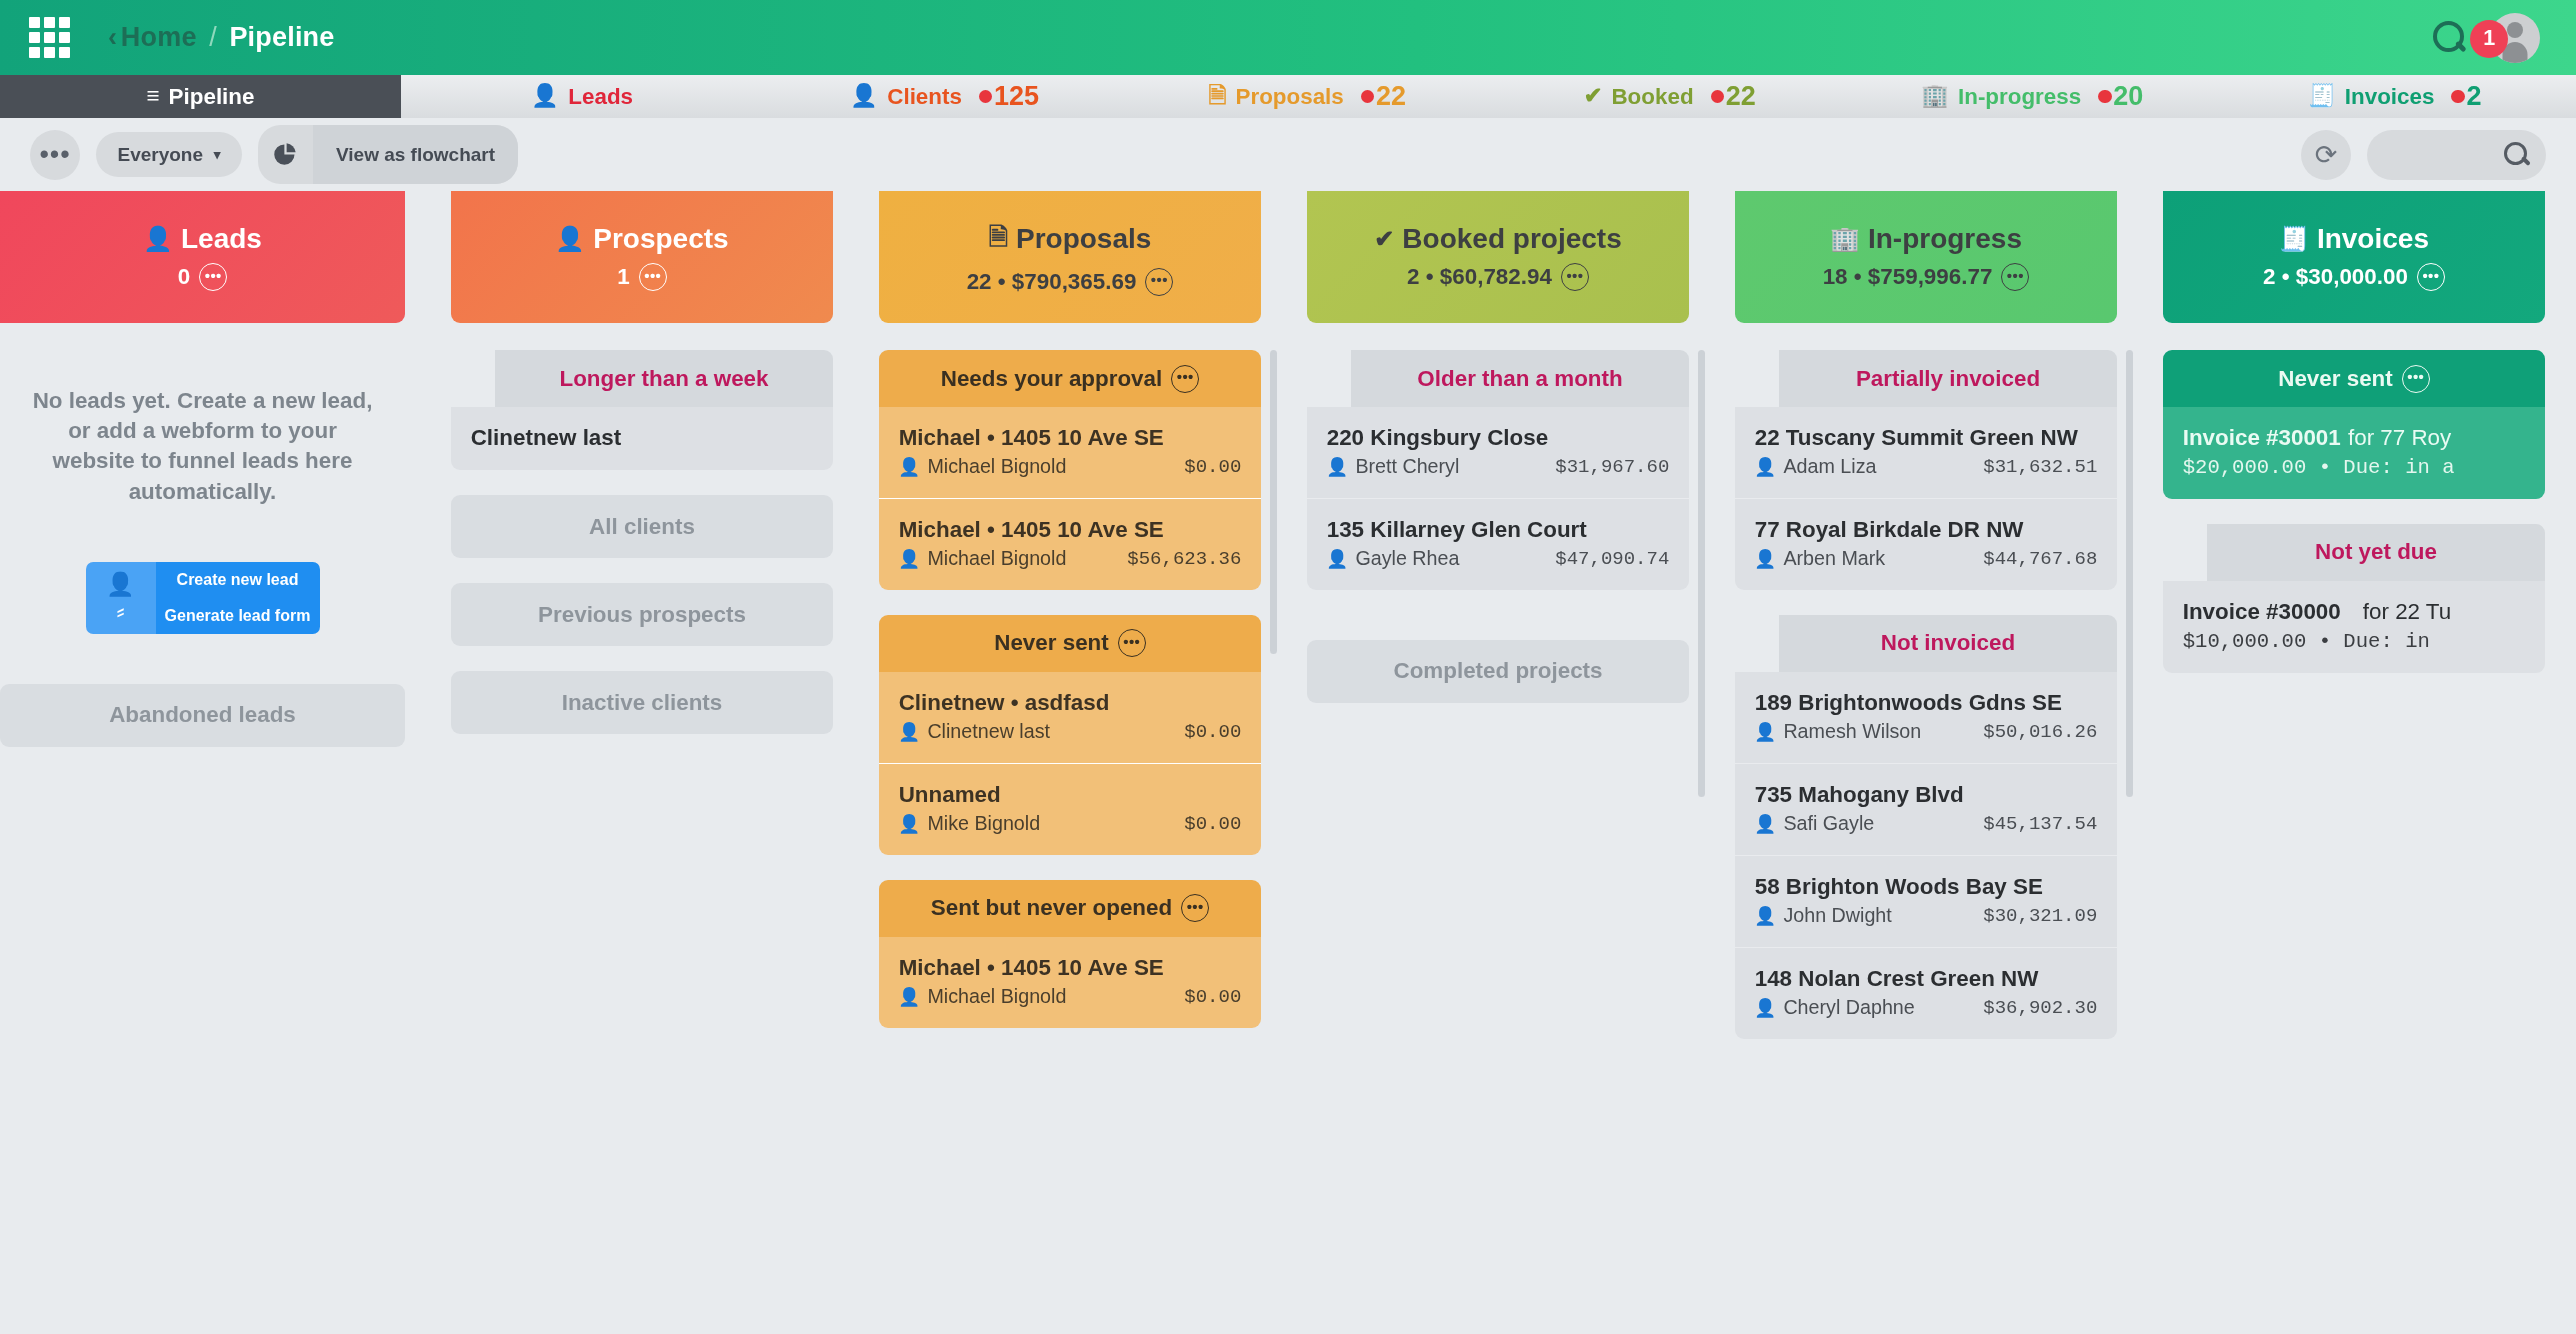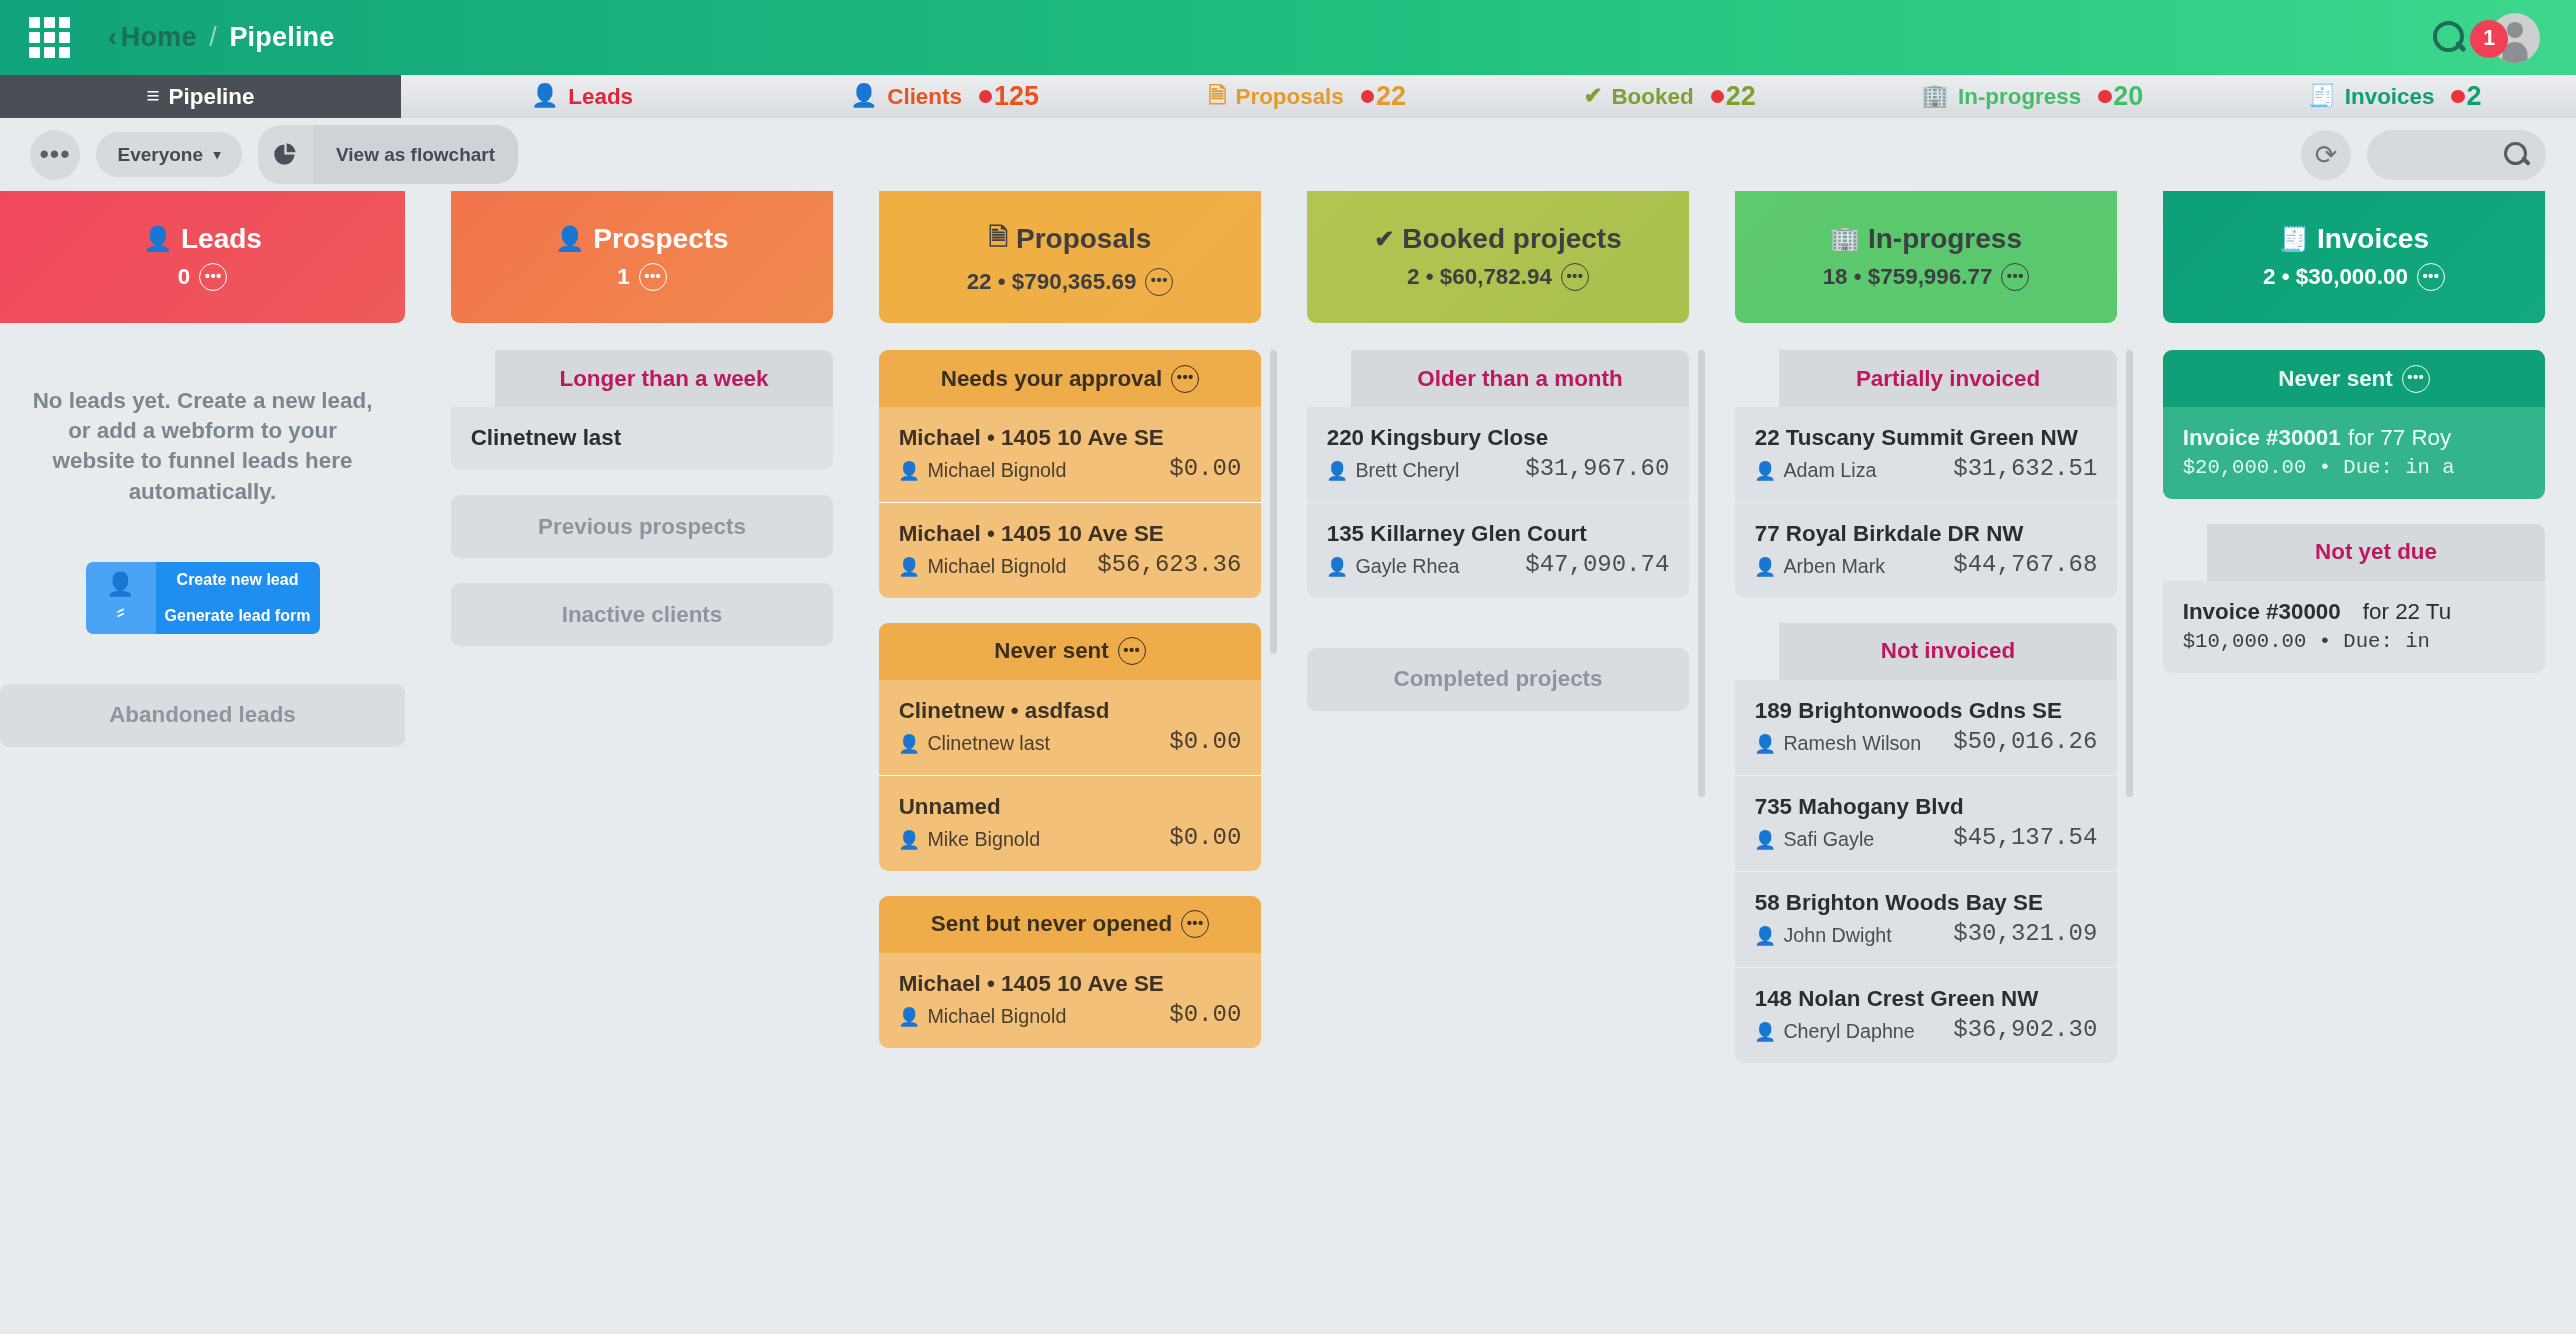--- a/index.html
+++ b/index.html
@@ -99,21 +99,21 @@
   .row.grey + .row.grey { border-top: 0.9px solid #e9ebee; }
   .row.amber { background:#f2c078; }
   .row.amber + .row.amber { border-top: 1.8px solid #fff; }
   .row.teal { background:#34b48d; }
   .row-title { font-size: 22.4px; font-weight: 700; color:#2b2e31; line-height:1.15; white-space:nowrap; }
   .row.amber .row-title { color:#3d3223; }
   .row.teal .row-title { color:#e9fbf3; font-weight:600; }
   .row-meta { display:flex; align-items:flex-end; justify-content:space-between; margin-top: 4.5px; }
   .row-person { font-size: 19.7px; color:#4a4e53; display:flex; align-items:center; gap:6.3px; white-space:nowrap; }
   .row.amber .row-person { color:#4a3e2c; }
-  .row-amt { font-family:"Liberation Mono", monospace; font-size: 24px; color:#4a4e53; white-space:nowrap; }
+  .row-amt { font-family:"Liberation Mono", monospace; font-size: 19px; color:#4a4e53; white-space:nowrap; }
   .row.amber .row-amt { color:#4a3e2c; }
   .person-ico { font-size: 18px; }
   .row.teal .row-sub { color:#e3f7ee; font-size:20.6px; font-family:"Liberation Mono", monospace; margin-top:5.4px; white-space:nowrap;}
   .row.grey-inv .row-sub { color:#3b3e42; font-size:20.6px; font-family:"Liberation Mono", monospace; margin-top:5.4px; white-space:nowrap;}
   .row-title .lite { font-weight: 400; }
 
   .ghost { height: 63px; border-radius: 9px; background:#d9dde1; display:flex; align-items:center;
       justify-content:center; font-size: 22.4px; font-weight:600; color:#8e959c; cursor:pointer; }
 
   .empty-msg { text-align:center; font-size:22.4px; line-height:1.35; color:#7d858d; font-weight:600;
@@ -276,20 +276,21 @@
       </div>
       <div class="col-body">
         <div class="group">
           <div class="group-head grey">
             <span>Longer than a week</span>
           </div>
           <div class="row grey">
             <div class="row-title"><span>Clinetnew last</span></div>
           </div>
         </div>
+        <div class="ghost">All clients</div>
         <div class="ghost">Previous prospects</div>
         <div class="ghost">Inactive clients</div>
       </div>
     </div>
     <div class="col">
       <div class="col-head dark" style="background: linear-gradient(135deg, rgb(239, 176, 65), rgb(240, 174, 73));">
         <div class="ch-title">
           <span style="font-size: 24px;">🗎</span>
           <span>Proposals</span>
         </div>

